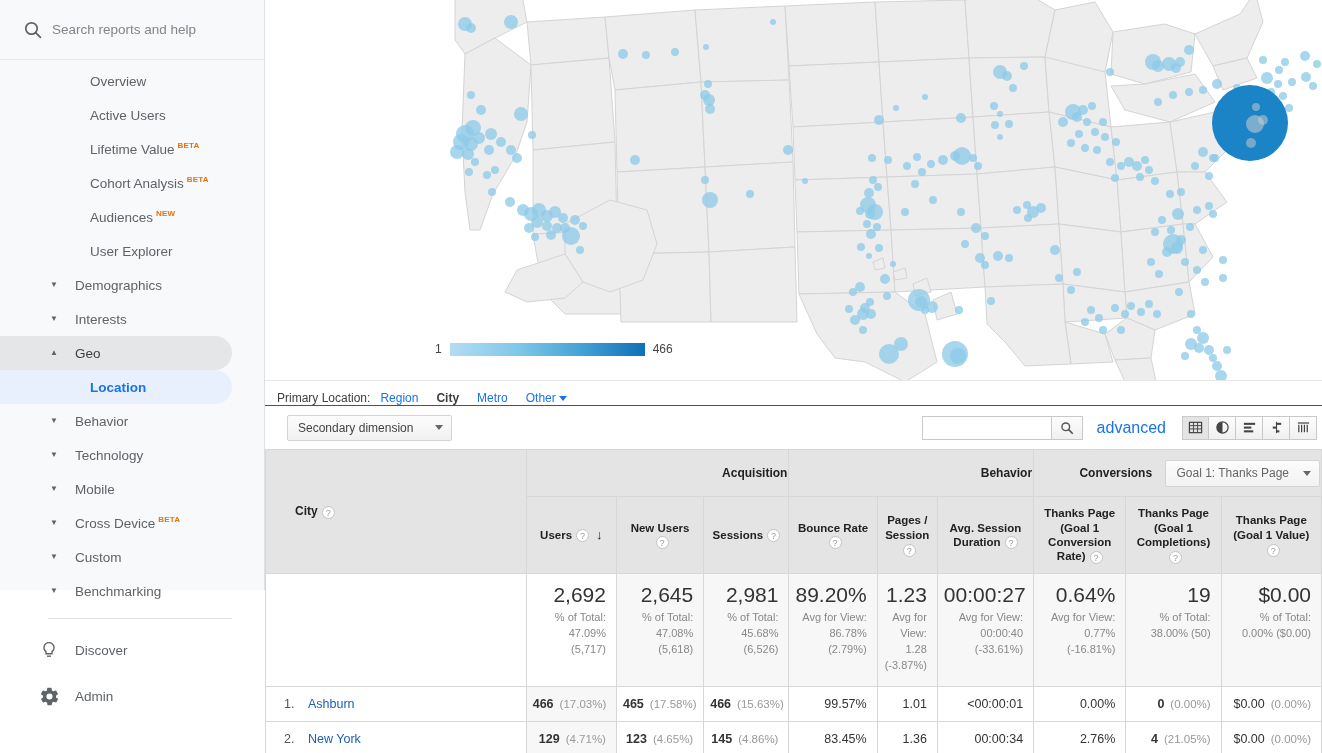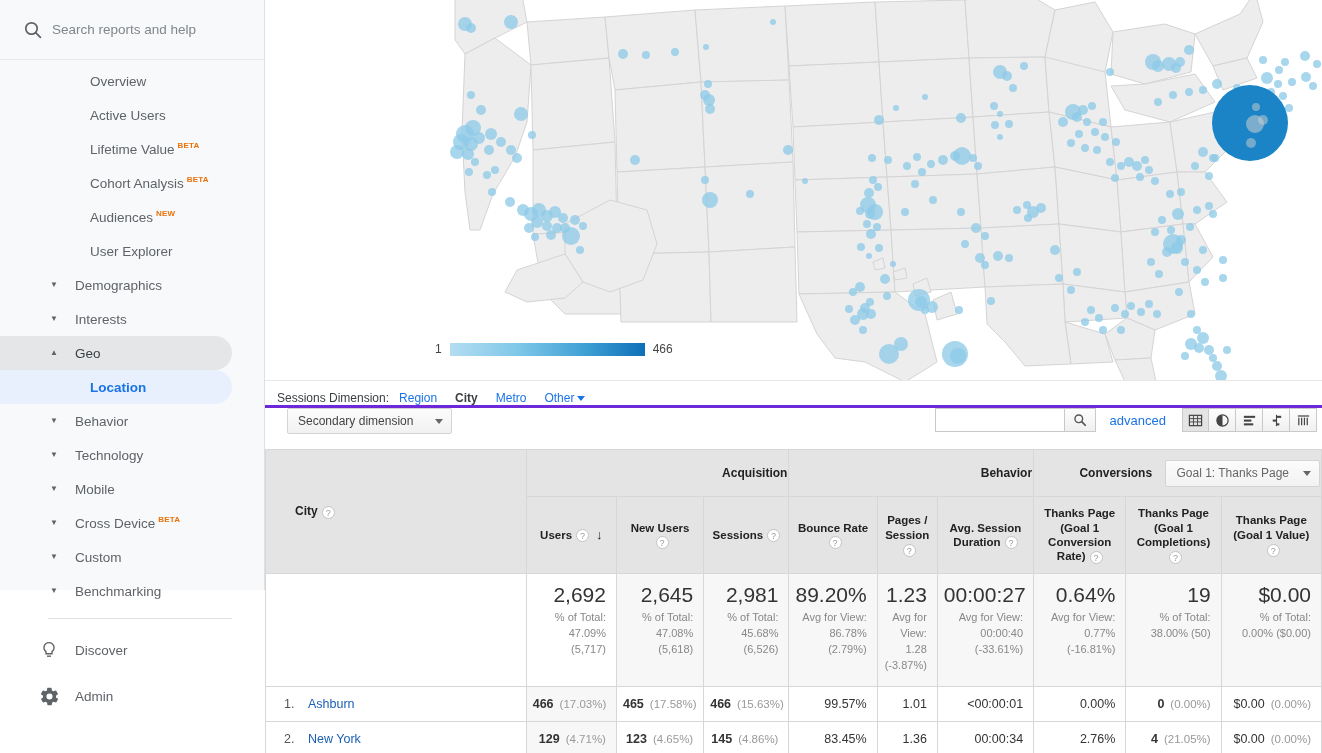--- a/index.html
+++ b/index.html
@@ -114,23 +114,23 @@
   .tab-notch:after {
     content: ""; position: absolute; left: 1px; top: 2px;
     width: 9px; height: 9px; background: #fff;
     border-left: 1px solid #dadce0; border-top: 1px solid #dadce0;
     transform: rotate(45deg);
   }
 
   
   #toolbar {
     height: 44px; position: relative;
-    border-top: 3px solid #6d28d9;
+    border-top: 1px solid #6d28d9;
     background: #fff;
-    display: flex; align-items: flex-start;
+    display: flex; align-items: center;
   }
   #sec-dim {
     margin-left: 22px; height: 26px; padding: 0 8px 0 10px;
     border: 1px solid #d4d4d4; border-radius: 2px;
     background: linear-gradient(#fcfcfc,#f1f1f1);
     font-size: 12px; color: #444;
     display: flex; align-items: center; cursor: pointer;
   }
   #sec-dim .sd-caret {
     margin-left: 22px; width: 0; height: 0;
@@ -144,21 +144,21 @@
     width: 130px; height: 24px; border: 1px solid #c9c9c9;
     background: #fff; outline: none; padding: 0 4px;
     font-size: 12px; font-family: "Liberation Sans", sans-serif;
   }
   #search-btn {
     width: 31px; height: 24px; border: 1px solid #c9c9c9; border-left: none;
     background: linear-gradient(#fdfdfd,#f0f0f0);
     display: flex; align-items: center; justify-content: center; cursor: pointer;
   }
   #advanced-link {
-    color: #1a73e8; font-size: 13px; margin-left: 14px; cursor: pointer;
+    color: #1a73e8; font-size: 16px; margin-left: 14px; cursor: pointer;
   }
   #view-icons { display: flex; margin-left: 16px; }
   .view-icon {
     width: 27px; height: 24px; border: 1px solid #c9c9c9; border-left: none;
     background: linear-gradient(#fdfdfd,#f0f0f0);
     display: flex; align-items: center; justify-content: center; cursor: pointer;
   }
   .view-icon:first-child { border-left: 1px solid #c9c9c9; }
   .view-icon.active { background: #e4e4e4; }
 
@@ -668,21 +668,21 @@
       </svg>
 
       <div id="legend">
         <span>1</span>
         <span id="legend-bar"></span>
         <span>466</span>
       </div>
     </div>
 
     <div id="primary-dim">
-      <span class="pd-label">Sessions Dimension:</span>
+      <span class="pd-label">Primary Location:</span>
       <span class="pd-link">Region</span>
       <span class="pd-link active">
         <span>City</span>
         <span class="tab-notch"></span>
       </span>
       <span class="pd-link">Metro</span>
       <span class="pd-link">
         <span>Other</span><span class="pd-caret"></span>
       </span>
     </div>

